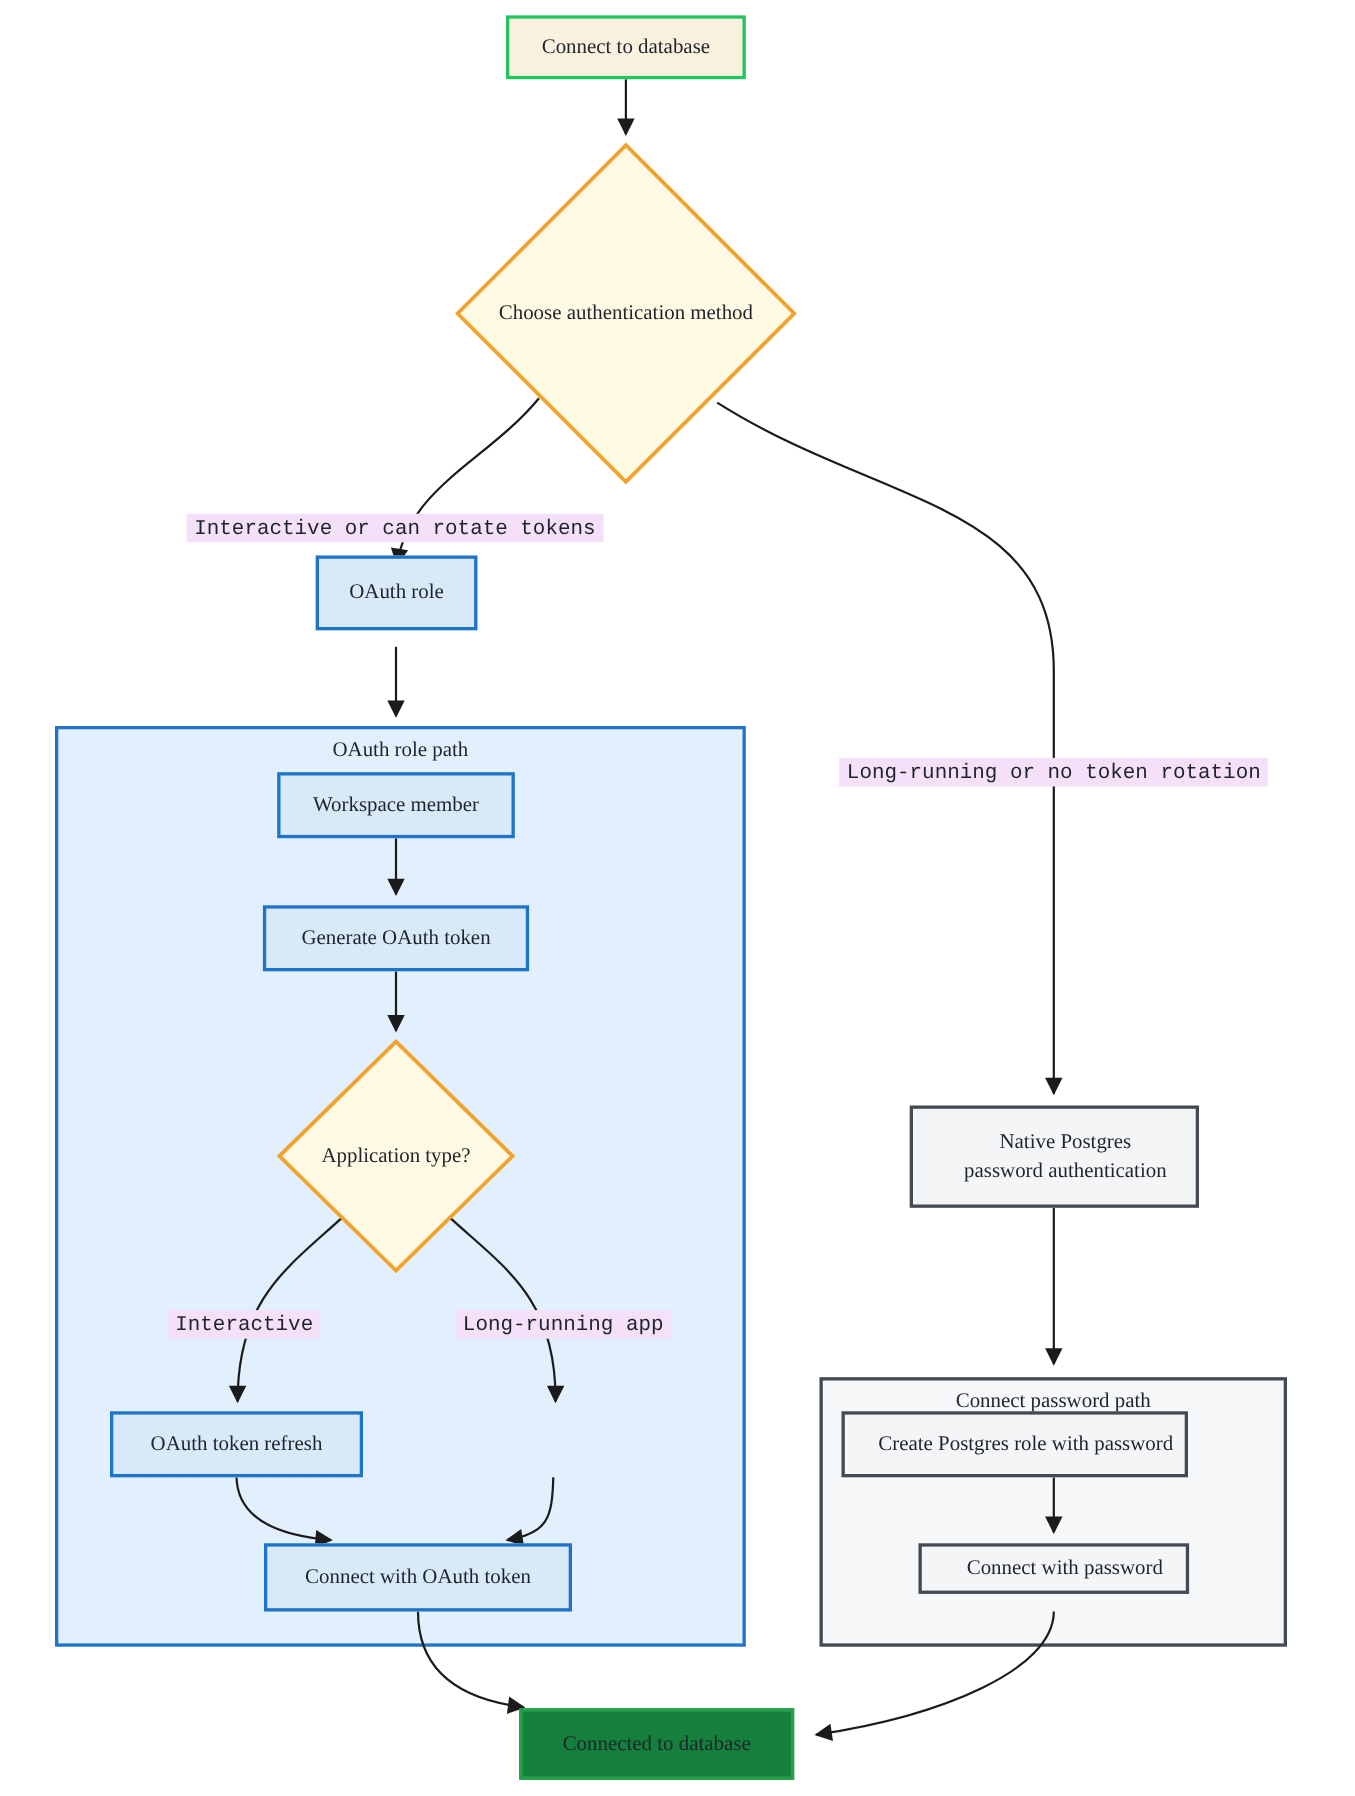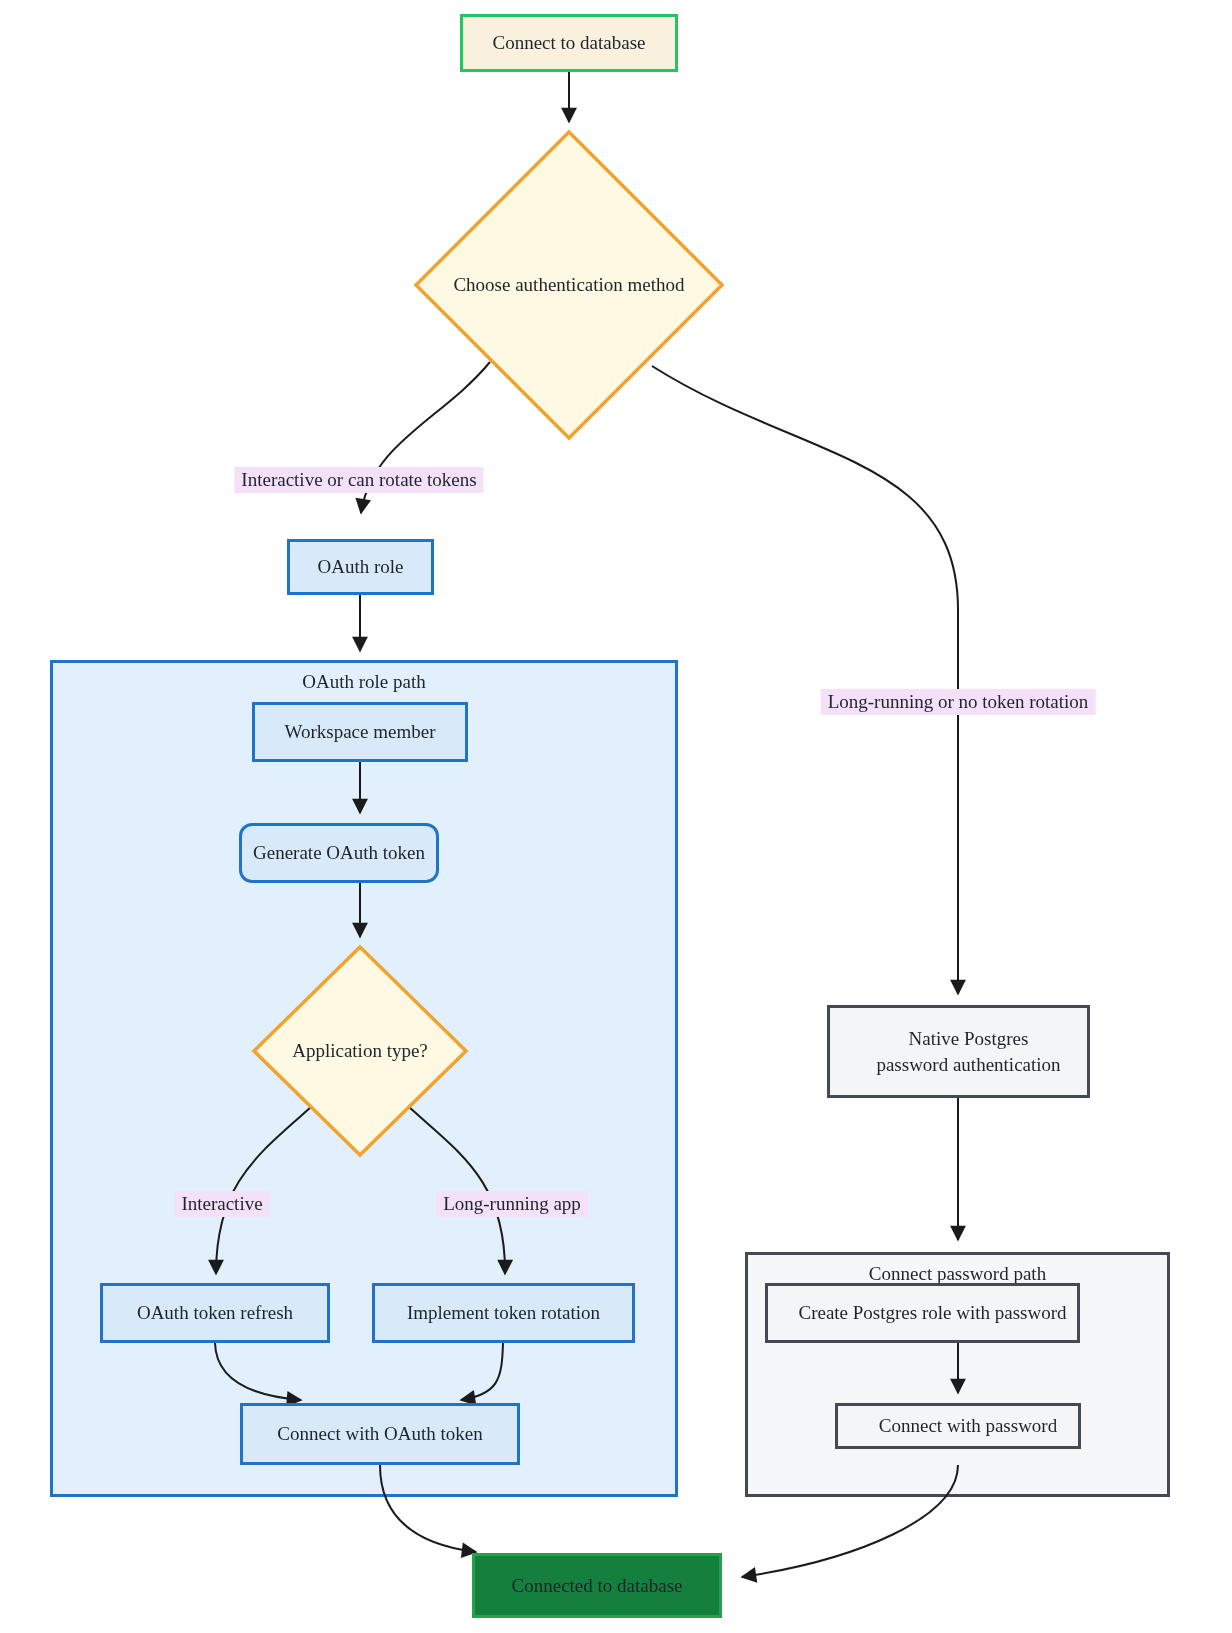--- a/index.html
+++ b/index.html
@@ -19,21 +19,21 @@
   .node.orange{border:3px solid #22c55e;background:#FAF0DE;}
   .node.blue{border:3px solid #2074C8;background:#D8E9FA;}
   .node.gray{border:3px solid #434A53;background:#F4F5F7;padding-left:28px;}
   .node.green{border:3px solid #23A24B;background:#15803d;}
   .diamond-label{
     position:absolute;z-index:3;text-align:center;font-size:19px;transform:translate(-50%,-50%);
     white-space:nowrap;
   }
   .edge-label{
     position:absolute;z-index:4;background:#F4E0F9;font-size:19px;padding:2px 7px;
-    transform:translateX(-50%);white-space:nowrap;
+    transform:translateX(-50%);white-space:nowrap;font-family:Liberation Mono, monospace;
   }
 </style>
 </head>
 <body>
 
 <div class="canvas">
 
   <div class="subgraph blue-c" style="left:50px;top:660px;width:628px;height:837px;">
     <div class="subgraph-title">OAuth role path</div>
   </div>
@@ -70,29 +70,28 @@
       <polygon points="569,132 722,285 569,438 416,285"></polygon>
       <polygon points="360,947 466,1051 360,1155 254,1051"></polygon>
     </g>
   </svg>
 
   <div class="diamond-label" style="left:569px;top:285px;">Choose authentication method</div>
   <div class="diamond-label" style="left:360px;top:1051px;">Application type?</div>
 
   <div class="node orange" style="left:460px;top:14px;width:218px;height:58px;">Connect to database</div>
 
-  <div class="node blue" style="left:287px;top:539px;width:147px;height:56px;">OAuth role</div>
+  <div class="node blue" style="left:287px;top:505px;width:147px;height:68px;">OAuth role</div>
 
   <div class="node blue" style="left:252px;top:702px;width:216px;height:60px;">Workspace member</div>
 
-  <div class="node blue" style="left:239px;top:823px;width:200px;height:60px;border-radius:13px;">Generate OAuth token</div>
+  <div class="node blue" style="left:239px;top:823px;width:242px;height:60px;">Generate OAuth token</div>
 
   <div class="node blue" style="left:100px;top:1283px;width:230px;height:60px;">OAuth token refresh</div>
 
-  <div class="node blue" style="left:372px;top:1283px;width:263px;height:60px;">Implement token rotation</div>
 
   <div class="node blue" style="left:240px;top:1403px;width:280px;height:62px;">Connect with OAuth token</div>
 
   <div class="node gray" style="left:827px;top:1005px;width:263px;height:93px;flex-direction:column;">
     <span>Native Postgres</span>
     <span>password authentication</span>
   </div>
 
   <div class="node gray" style="left:765px;top:1283px;width:315px;height:60px;">Create Postgres role with password</div>
 

